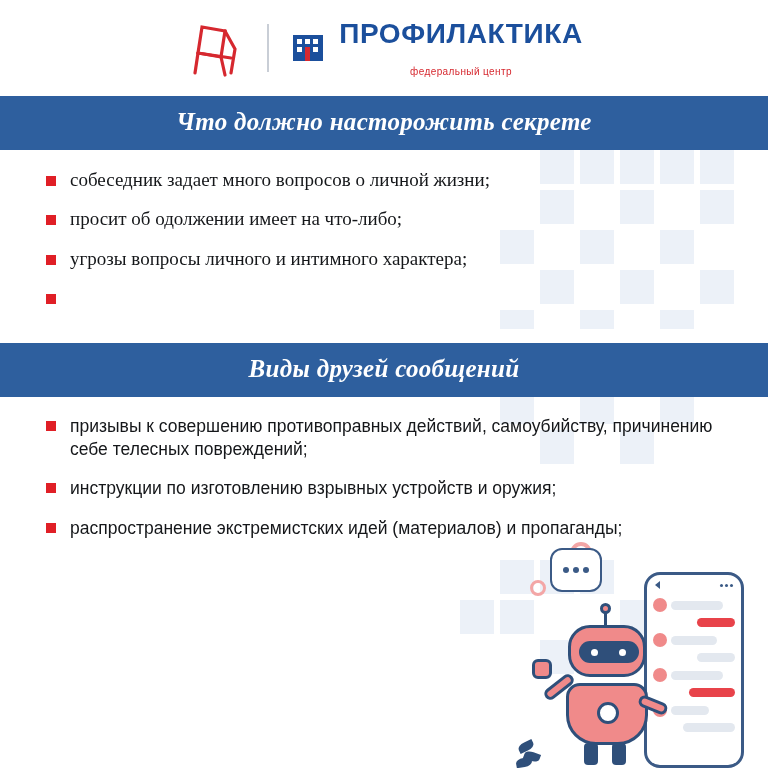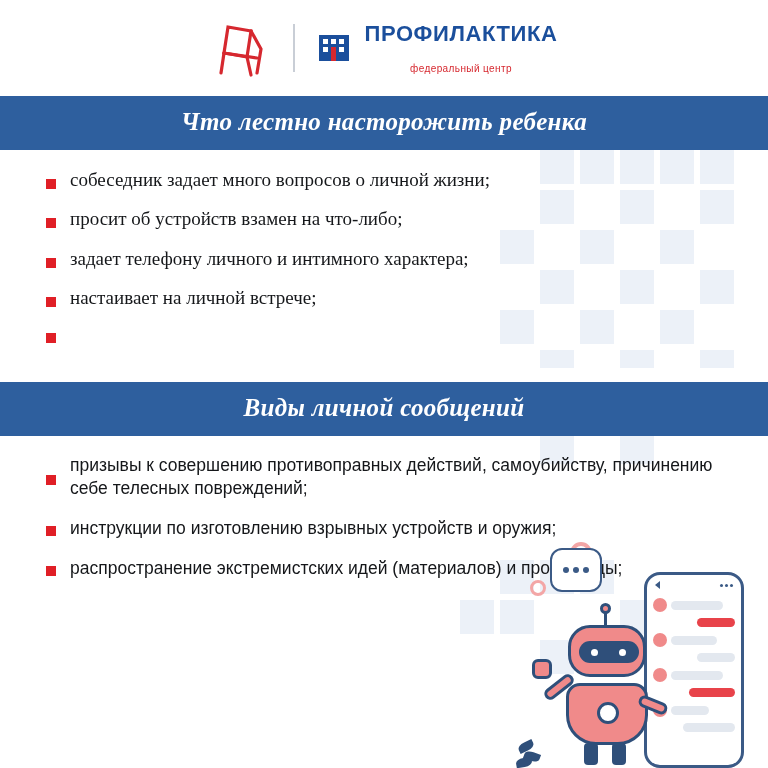--- a/index.html
+++ b/index.html
@@ -64,21 +64,21 @@
   }
   .brand-text {
     display: flex;
     flex-direction: column;
     align-items: center;
     line-height: 1;
   }
   .brand-title {
     font-family: "Liberation Sans", sans-serif;
     font-weight: bold;
-    font-size: 22px;
+    font-size: 28px;
     letter-spacing: .6px;
     color: #1b4f9c;
   }
   .brand-sub {
     font-family: "Liberation Sans", sans-serif;
     font-size: 10px;
     color: #d6282f;
     letter-spacing: .4px;
     margin-top: 19px;
   }
@@ -99,21 +99,21 @@
   }
 
   
   .list {
     position: relative;
     z-index: 2;
     padding: 18px 38px 10px 46px;
   }
   .list-item {
     display: flex;
-    align-items: center;
+    align-items: flex-start;
     margin-bottom: 15px;
   }
   .bullet {
     width: 10px;
     height: 10px;
     background: #e01f26;
     margin-right: 14px;
     margin-top: 8px;
     flex: 0 0 auto;
   }
@@ -325,47 +325,43 @@
         <rect x="16" y="18" width="5" height="14" fill="#d6282f"></rect>
       </svg>
     </div>
     <div class="brand-text">
       <div class="brand-title">ПРОФИЛАКТИКА</div>
       <div class="brand-sub">федеральный центр</div>
     </div>
   </div>
 </div>
 
-<div class="section-bar">Что лестно насторожить ребенка</div>
+<div class="section-bar">Что должно насторожить секрете</div>
 
 <div class="list list-1">
   <div class="list-item">
     <span class="bullet"></span>
     <span class="item-text">собеседник задает много вопросов о личной жизни;</span>
   </div>
   <div class="list-item">
     <span class="bullet"></span>
-    <span class="item-text">просит об устройств взамен на что-либо;</span>
-  </div>
-  <div class="list-item">
-    <span class="bullet"></span>
-    <span class="item-text">задает телефону личного и интимного характера;</span>
-  </div>
-  <div class="list-item">
-    <span class="bullet"></span>
-    <span class="item-text">настаивает на личной встрече;</span>
+    <span class="item-text">просит об одолжении имеет на что-либо;</span>
+  </div>
+  <div class="list-item">
+    <span class="bullet"></span>
+    <span class="item-text">угрозы вопросы личного и интимного характера;</span>
   </div>
   <div class="list-item">
     <span class="bullet"></span>
   </div>
 </div>
 
 <div class="white-gap"></div>
 
-<div class="section-bar">Виды личной сообщений</div>
+<div class="section-bar">Виды друзей сообщений</div>
 
 <div class="list list-2">
   <div class="list-item">
     <span class="bullet"></span>
     <span class="item-text">призывы к совершению противоправных действий, самоубийству, причинению себе телесных повреждений;</span>
   </div>
   <div class="list-item">
     <span class="bullet"></span>
     <span class="item-text">инструкции по изготовлению взрывных устройств и оружия;</span>
   </div>

